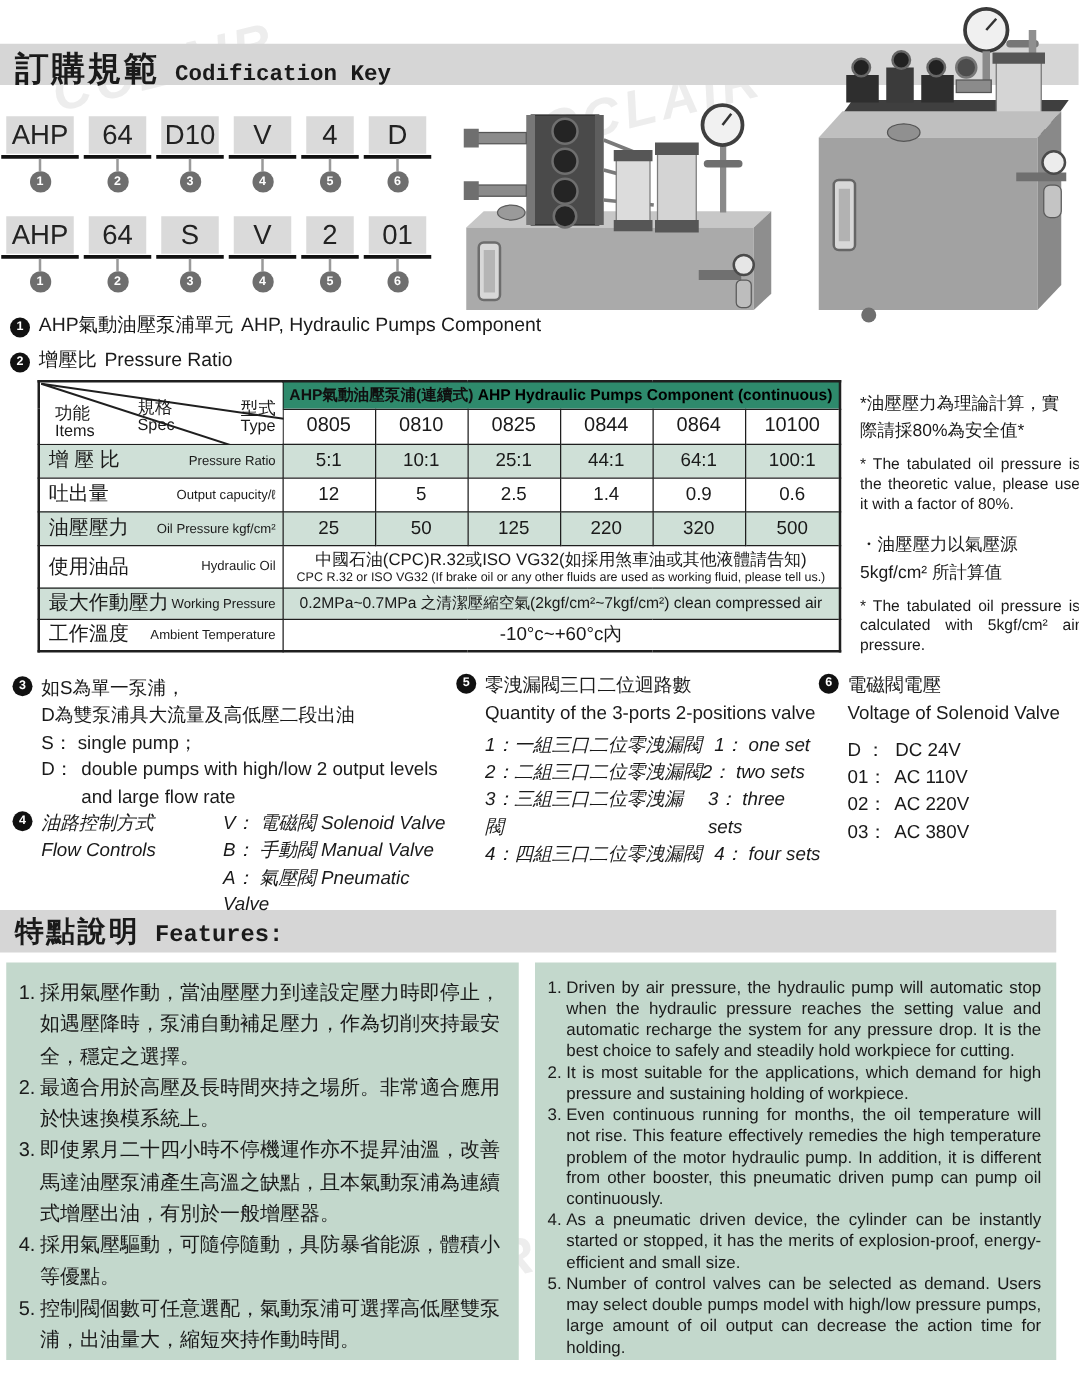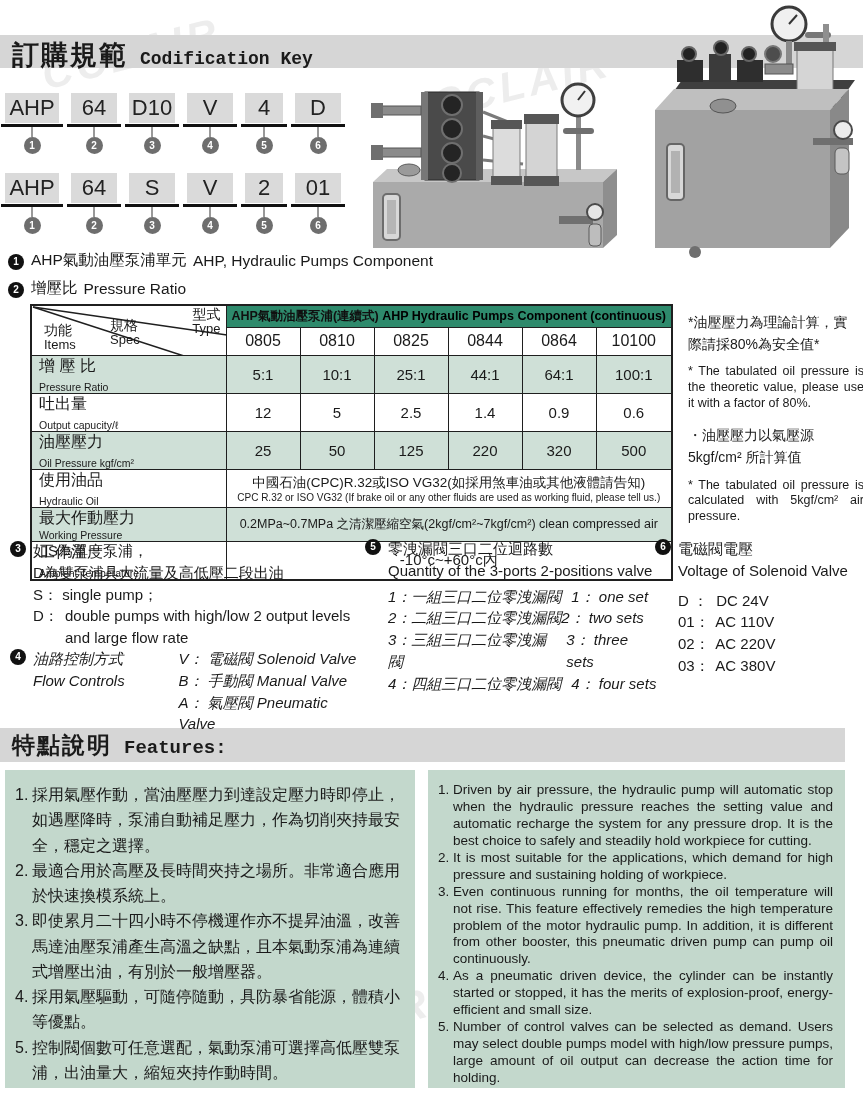--- a/index.html
+++ b/index.html
@@ -58,21 +58,21 @@
   td.corner .lbl .sub { font-size:13px; }
   td.band {
     background:#2e8a6c; text-align:center; height:22px; padding:0 2px;
     font-size:12.5px; font-weight:bold; white-space:nowrap;
   }
   td.band .zh { color:#101010; }
   td.band .en { color:#000000; }
   td.code { text-align:center; font-size:16px; height:28px; background:#fff; width:74px; }
   tr.green td { background:#cfe0d7; }
   td.rlabel { padding:0 5px 0 7px; background:inherit; }
-  td.rlabel .wrap { display:flex; justify-content:space-between; align-items:flex-start; gap:4px;flex-direction:column; }
+  td.rlabel .wrap { display:flex; justify-content:space-between; align-items:center; gap:4px; }
   td.rlabel .zh { font-size:16px; white-space:nowrap; }
   td.rlabel .en { font-size:10.5px; white-space:nowrap; }
   td.val { text-align:center; font-size:15px; height:27px; }
   td.oilval { text-align:center; padding:2px 4px; }
   td.oilval .l1 { font-size:13.5px; }
   td.oilval .l2 { font-size:10px; }
   td.wpval { text-align:center; font-size:12.5px; height:25px; }
   td.tmpval { text-align:center; font-size:15px; height:26px; }
 
   
@@ -298,21 +298,21 @@
       <col style="width:74px">
       <col style="width:76px">
   </colgroup>
   <tbody>
   <tr>
     <td class="corner" rowspan="2">
       <svg width="195" height="50" style="position:absolute;left:0;top:0;">
         <line x1="1" y1="1" x2="195" y2="29" stroke="#1f1f1f" stroke-width="1.5"></line>
         <line x1="1" y1="1" x2="152" y2="50" stroke="#1f1f1f" stroke-width="1.5"></line>
       </svg>
-      <div class="lbl" style="right:5px; top:1px; text-align:right;">
+      <div class="lbl" style="right:5px; top:13px; text-align:right;">
         <div>型式</div>
         <div class="sub">Type</div>
       </div>
       <div class="lbl" style="left:78px; top:12px; text-align:left;">
         <div>規格</div>
         <div class="sub">Spec</div>
       </div>
       <div class="lbl" style="left:12px; top:17px;">
         <div>功能</div>
         <div class="sub">Items</div>

